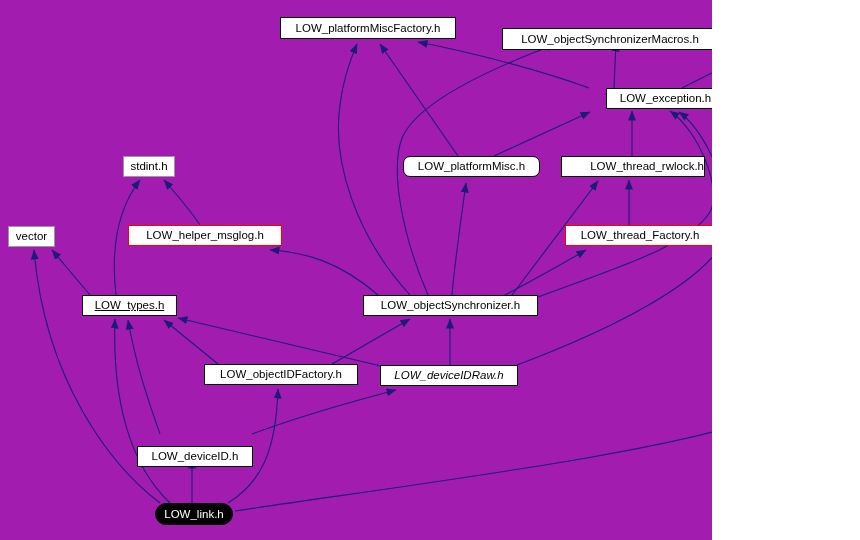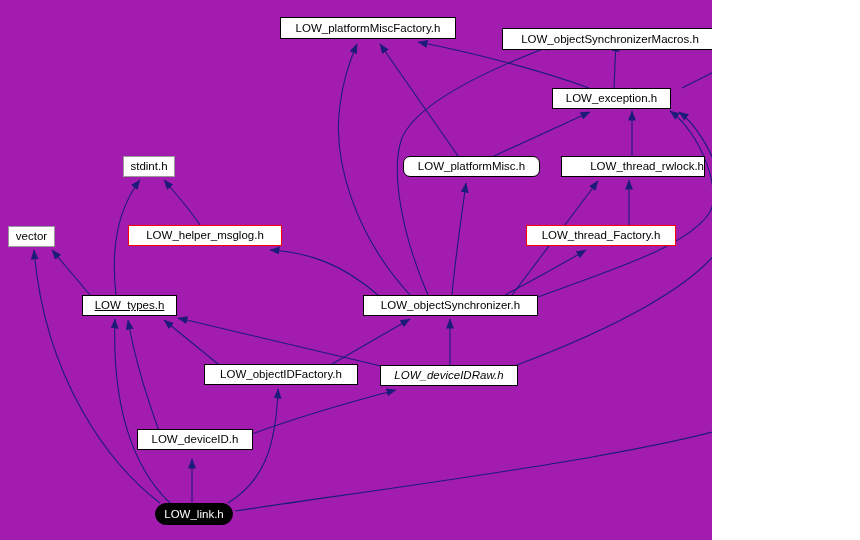--- a/index.html
+++ b/index.html
@@ -57,27 +57,27 @@
         <path d="M 629 225 L 629 180" class="edge" stroke="#1c1c78" marker-end="url(#arrow)"></path>
         <path d="M 589 88 C 540 70, 470 52, 418 42" class="edge" stroke="#1c1c78" marker-end="url(#arrow)"></path>
         <path d="M 614 88 L 616 42" class="edge" stroke="#1c1c78" marker-end="url(#arrow)"></path>
         <path d="M 682 88 C 712 73, 744 57, 770 43" class="edge" stroke="#1c1c78" marker-end="url(#arrow)"></path>
       </g>
   </svg>
   <div id="nodes">
       <div class="gnode" style="left: 280px; top: 17px; width: 176px; height: 22px; line-height: 20px;">LOW_platformMiscFactory.h</div>
       <div class="gnode" style="left: 502px; top: 28px; width: 216px; height: 22px; line-height: 20px;">LOW_objectSynchronizerMacros.h</div>
       <div class="gnode external" style="left: 778px; top: 17px; width: 42px; height: 22px; line-height: 20px;">string</div>
-      <div class="gnode" style="left: 552px; top: 88px; width: 119px; height: 21px; line-height: 19px;">LOW_exception.h</div>
+      <div class="gnode" style="left: 606px; top: 88px; width: 119px; height: 21px; line-height: 19px;">LOW_exception.h</div>
       <div class="gnode external" style="left: 123px; top: 156px; width: 52px; height: 21px; line-height: 19px;">stdint.h</div>
       <div class="gnode" style="left: 403px; top: 156px; width: 137px; height: 21px; line-height: 19px; border-radius: 7px;">LOW_platformMisc.h</div>
       <div class="gnode" style="left: 561px; top: 156px; width: 144px; height: 21px; line-height: 19px; text-align: right;">LOW_thread_rwlock.h</div>
       <div class="gnode external" style="left: 8px; top: 226px; width: 47px; height: 21px; line-height: 19px;">vector</div>
       <div class="gnode truncated" style="left: 128px; top: 225px; width: 154px; height: 21px; line-height: 19px;">LOW_helper_msglog.h</div>
-      <div class="gnode truncated" style="left: 526px; top: 225px; width: 150px; height: 21px; line-height: 19px;">LOW_thread_Factory.h</div>
+      <div class="gnode truncated" style="left: 565px; top: 225px; width: 150px; height: 21px; line-height: 19px;">LOW_thread_Factory.h</div>
       <div class="gnode" style="left: 82px; top: 295px; width: 95px; height: 21px; line-height: 19px; text-decoration: underline;">LOW_types.h</div>
       <div class="gnode" style="left: 363px; top: 295px; width: 175px; height: 21px; line-height: 19px;">LOW_objectSynchronizer.h</div>
       <div class="gnode" style="left: 204px; top: 364px; width: 154px; height: 21px; line-height: 19px;">LOW_objectIDFactory.h</div>
       <div class="gnode" style="left: 380px; top: 365px; width: 138px; height: 21px; line-height: 19px; font-style: italic;">LOW_deviceIDRaw.h</div>
-      <div class="gnode" style="left: 137px; top: 429px; width: 116px; height: 21px; line-height: 19px; text-align: center;">LOW_deviceID.h</div>
+      <div class="gnode" style="left: 137px; top: 446px; width: 116px; height: 21px; line-height: 19px; text-align: center;">LOW_deviceID.h</div>
       <div class="gnode root" style="left: 155px; top: 503px; width: 78px; height: 22px; line-height: 20px;">LOW_link.h</div>
     </div>
 </div>
 
 </body></html>

